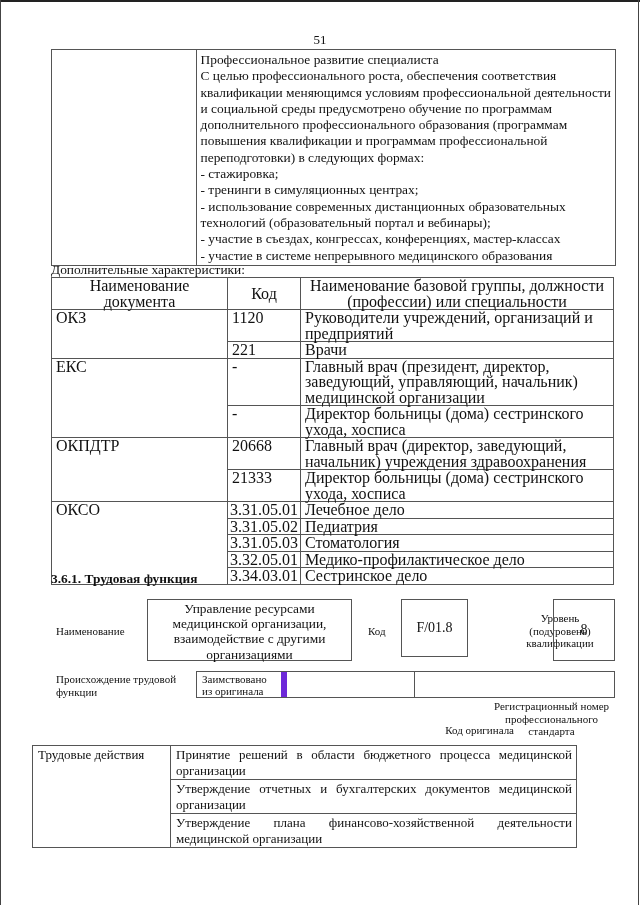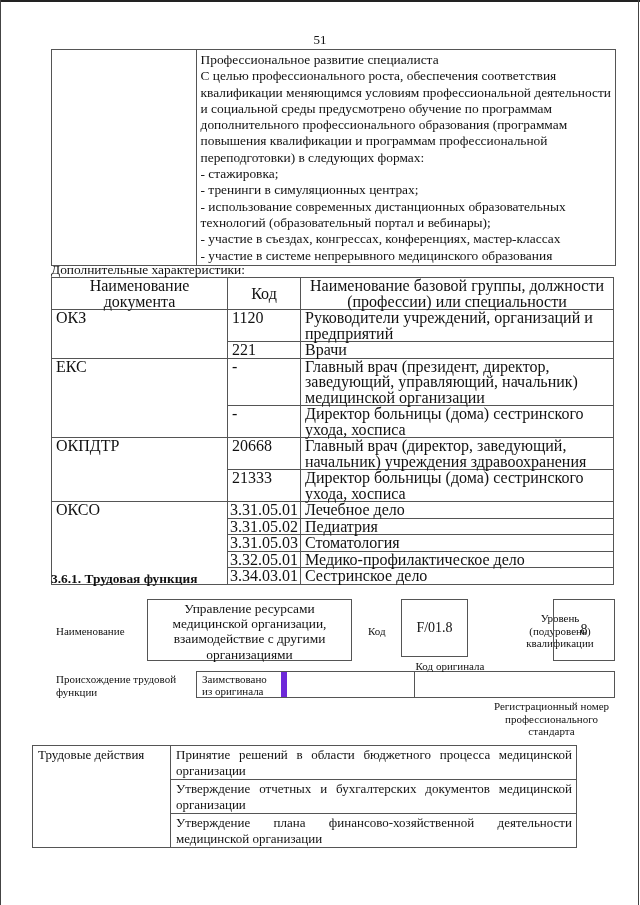--- a/index.html
+++ b/index.html
@@ -176,21 +176,21 @@
   <div class="o-borrowed">
     <div>
       <div>Заимствовано</div>
       <div>из оригинала</div>
     </div>
   </div>
   <div class="o-code"></div>
   <div class="o-reg"></div>
 </div>
 
-<div class="lbl-small" style="left:386px; top:660px; width:128px; text-align:center;">Код оригинала</div>
+<div class="lbl-small" style="left:386px; top:724px; width:128px; text-align:right;">Код оригинала</div>
 <div class="lbl-small" style="left:488px; top:700px; width:127px; text-align:center;">Регистрационный номер профессионального стандарта</div>
 
 <table class="t-act">
   <tbody>
       <tr>
     <td class="c1" rowspan="3">Трудовые действия</td>
     <td class="act">Принятие решений в области бюджетного процесса медицинской организации</td>
   </tr>
   <tr>
     <td class="act">Утверждение отчетных и бухгалтерских документов медицинской организации</td>

